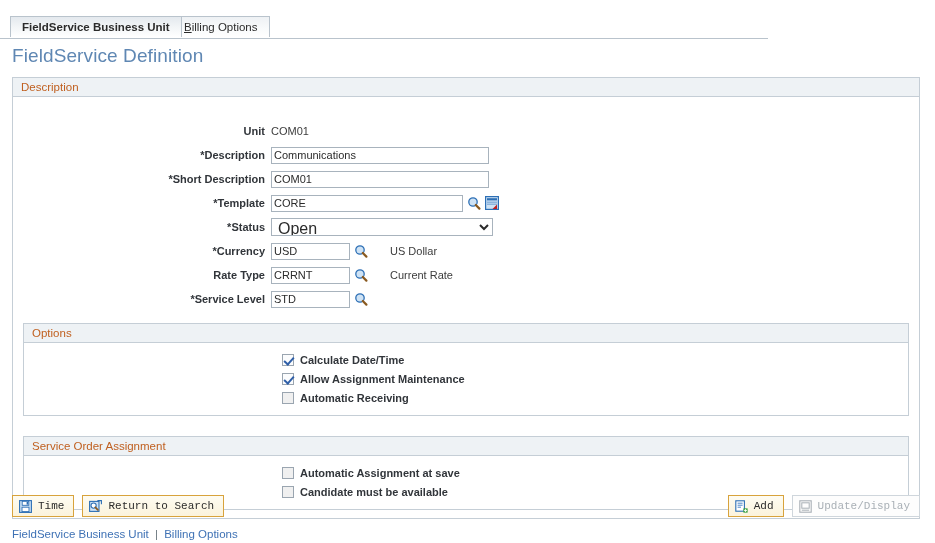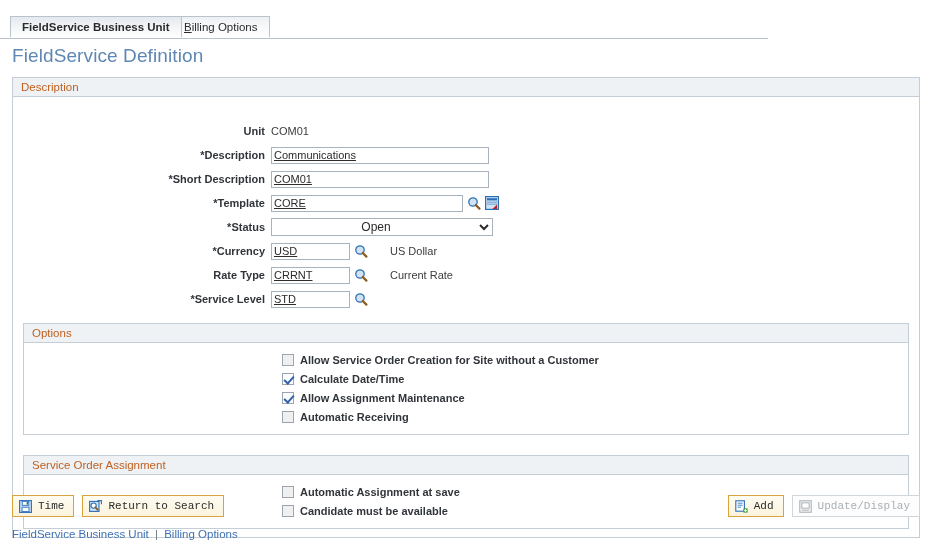--- a/index.html
+++ b/index.html
@@ -124,38 +124,36 @@
   input.tbox {
     height: 17px;
     border: 1px solid #a8b3bd;
     background: #ffffff;
     font-family: "Liberation Sans", sans-serif;
     font-size: 11px;
     color: #2b2b2b;
     padding: 0 2px;
     box-sizing: border-box;
     outline: none;
-    text-decoration: underline;
   }
   input.tbox.w-desc { width: 218px; }
   input.tbox.w-tpl  { width: 192px; }
   input.tbox.w-code { width: 79px; }
 
   select.sbox {
     width: 222px;
     height: 18px;
     border: 1px solid #a8b3bd;
     background: #ffffff;
     font-family: "Liberation Sans", sans-serif;
-    font-size: 12px;
+    font-size: 16px;
     color: #2b2b2b;
     padding: 0 2px;
     box-sizing: border-box;
     outline: none;
-    text-align: center;
   }
 
   .icon-btn {
     display: inline-flex;
     align-items: center;
     justify-content: center;
     margin-left: 4px;
     vertical-align: middle;
     line-height: 0;
   }
@@ -361,24 +359,20 @@
           <circle cx="6" cy="6" r="4.2" fill="#cfe3f5" stroke="#2d6fb5" stroke-width="1.3"></circle>
           <line x1="8.8" y1="9" x2="12.4" y2="12.6" stroke="#8a5a20" stroke-width="2.2" stroke-linecap="round"></line>
         </svg>
       </span>
     </div>
   </div>
 
   <div class="subpanel">
     <div class="section-header">Options</div>
     <div class="cb-area">
-      <div class="cbrow">
-        <span class="cbox"></span>
-        <span class="cblabel">Allow Service Order Creation for Site without a Customer</span>
-      </div>
       <div class="cbrow">
         <span class="cbox checked"></span>
         <span class="cblabel">Calculate Date/Time</span>
       </div>
       <div class="cbrow">
         <span class="cbox checked"></span>
         <span class="cblabel">Allow Assignment Maintenance</span>
       </div>
       <div class="cbrow">
         <span class="cbox"></span>

